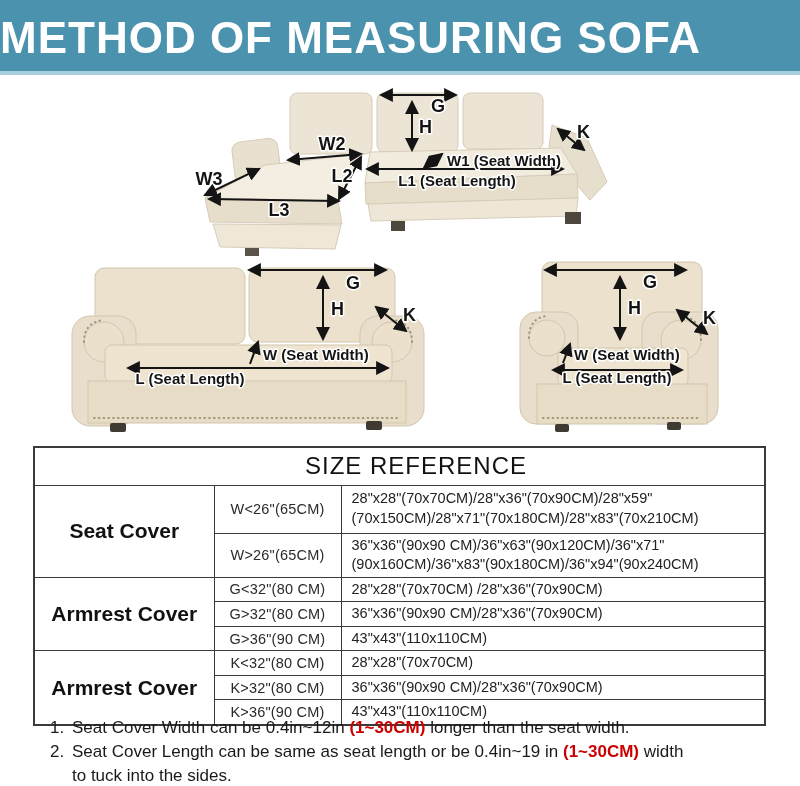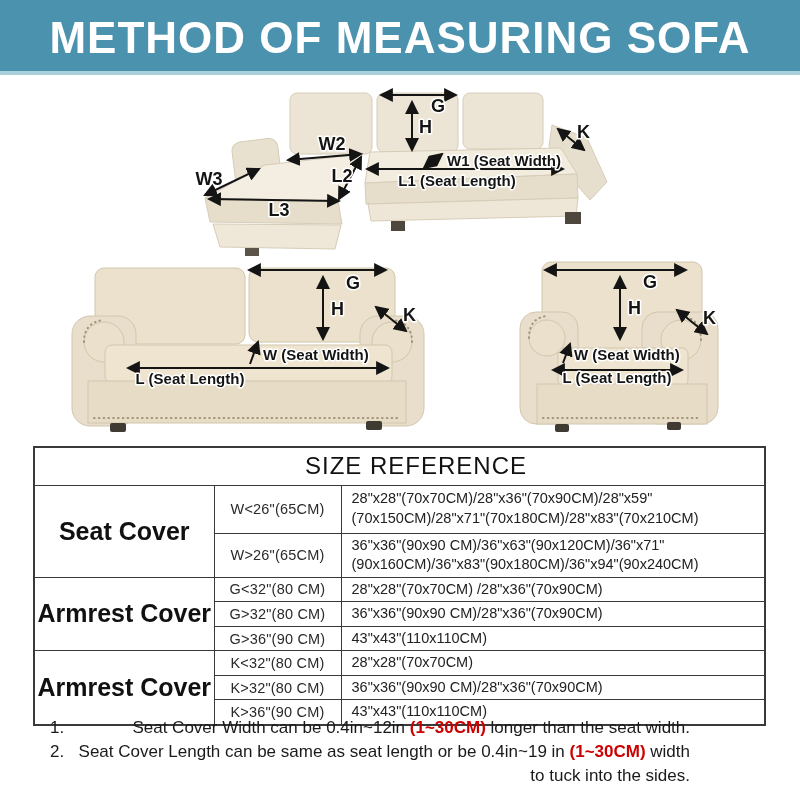--- a/index.html
+++ b/index.html
@@ -9,50 +9,50 @@
     --line:#3a3a3a;
     --ink:#141414;
   }
   *{box-sizing:border-box;}
   html,body{margin:0;padding:0;background:#ffffff;}
   body{font-family:"Liberation Sans",sans-serif;color:#1c1c1c;}
   .page{position:relative;width:800px;height:786px;background:#ffffff;overflow:hidden;}
 
   
   .banner{position:absolute;left:0;top:0;width:800px;height:75px;background:var(--header-bg);border-bottom:4px solid var(--header-edge);}
-  .banner h1{margin:0;height:75px;line-height:75px;text-align:center;color:#ffffff;font-size:44px;font-weight:700;letter-spacing:1px;}
+  .banner h1{margin:0;height:75px;line-height:75px;text-align:left;color:#ffffff;font-size:44px;font-weight:700;letter-spacing:1px;}
 
   
   svg.diagram{position:absolute;overflow:visible;}
   #svg-sectional{left:125px;top:82px;}
   #svg-sofa{left:58px;top:258px;}
   #svg-armchair{left:515px;top:250px;}
 
   .dlbl{font-family:"Liberation Sans",sans-serif;font-weight:700;font-size:18px;fill:var(--ink);
         paint-order:stroke;stroke:#ffffff;stroke-width:3px;stroke-linejoin:round;}
   .dlbl.ph{font-size:15px;}
   .mid{text-anchor:middle;}
   .arr{stroke:var(--ink);stroke-width:2;fill:none;}
 
   
   table.size-ref{position:absolute;left:33px;top:446px;width:731px;border-collapse:collapse;table-layout:fixed;background:#fff;}
   table.size-ref td{border:1px solid var(--line);overflow:hidden;}
   table.size-ref{border:2px solid var(--line);}
   col.c1{width:180px;} col.c2{width:127px;} col.c3{width:424px;}
   tr.r-title{height:38px;} tr.r-big{height:48px;} tr.r-big2{height:44px;} tr.r-sm{height:22px;}
   .t-title{text-align:center;font-size:24px;font-weight:500;letter-spacing:1px;color:#111;padding-left:34px;}
-  .t-cat{text-align:center;font-size:25px;font-weight:600;color:#111;margin-top:42px;}
+  .t-cat{text-align:center;font-size:21px;font-weight:600;color:#111;margin-top:42px;}
   .t-cond{text-align:center;font-size:14.5px;color:#2a2a2a;letter-spacing:.2px;}
   .t-size{text-align:left;font-size:14.5px;color:#222;padding:2px 6px 2px 10px;line-height:1.35;}
 
   
   .notes{position:absolute;left:50px;top:716px;width:640px;font-size:17px;line-height:1.42;color:#1a1a1a;}
   .note{display:flex;align-items:flex-start;}
   .note .num{flex:0 0 22px;}
-  .note p{margin:0;flex:1;text-align:right;}
+  .note p{margin:0;flex:1;}
   .note .red{color:var(--red);font-weight:700;}
 </style>
 </head>
 <body>
 
 <div class="page">
 
   <svg width="0" height="0" style="position:absolute" aria-hidden="true">
     <defs>
       <marker id="ah" viewBox="0 0 10 10" refX="8.5" refY="5" markerWidth="7" markerHeight="7" orient="auto-start-reverse">

